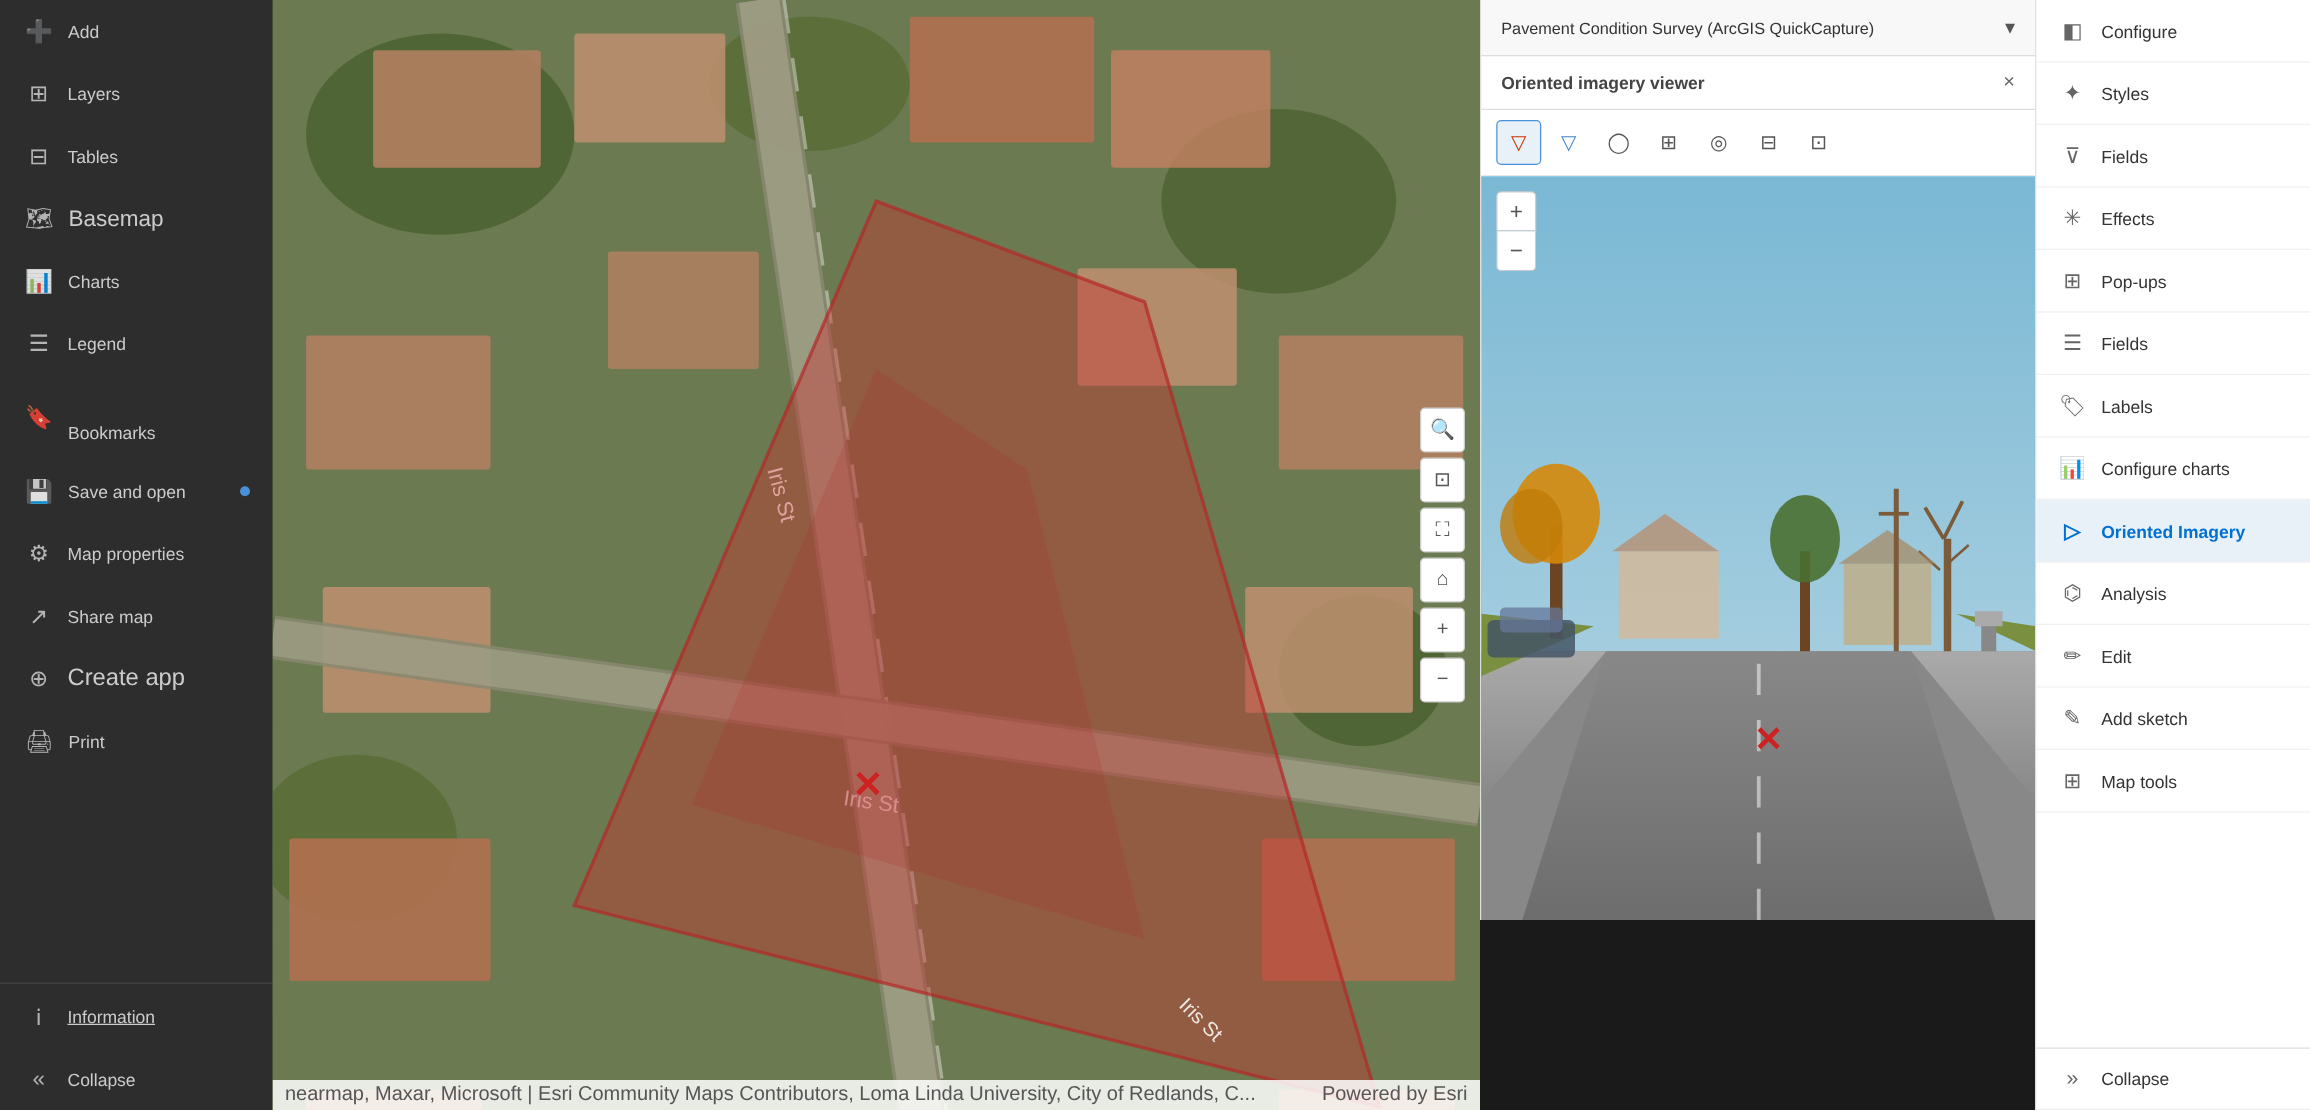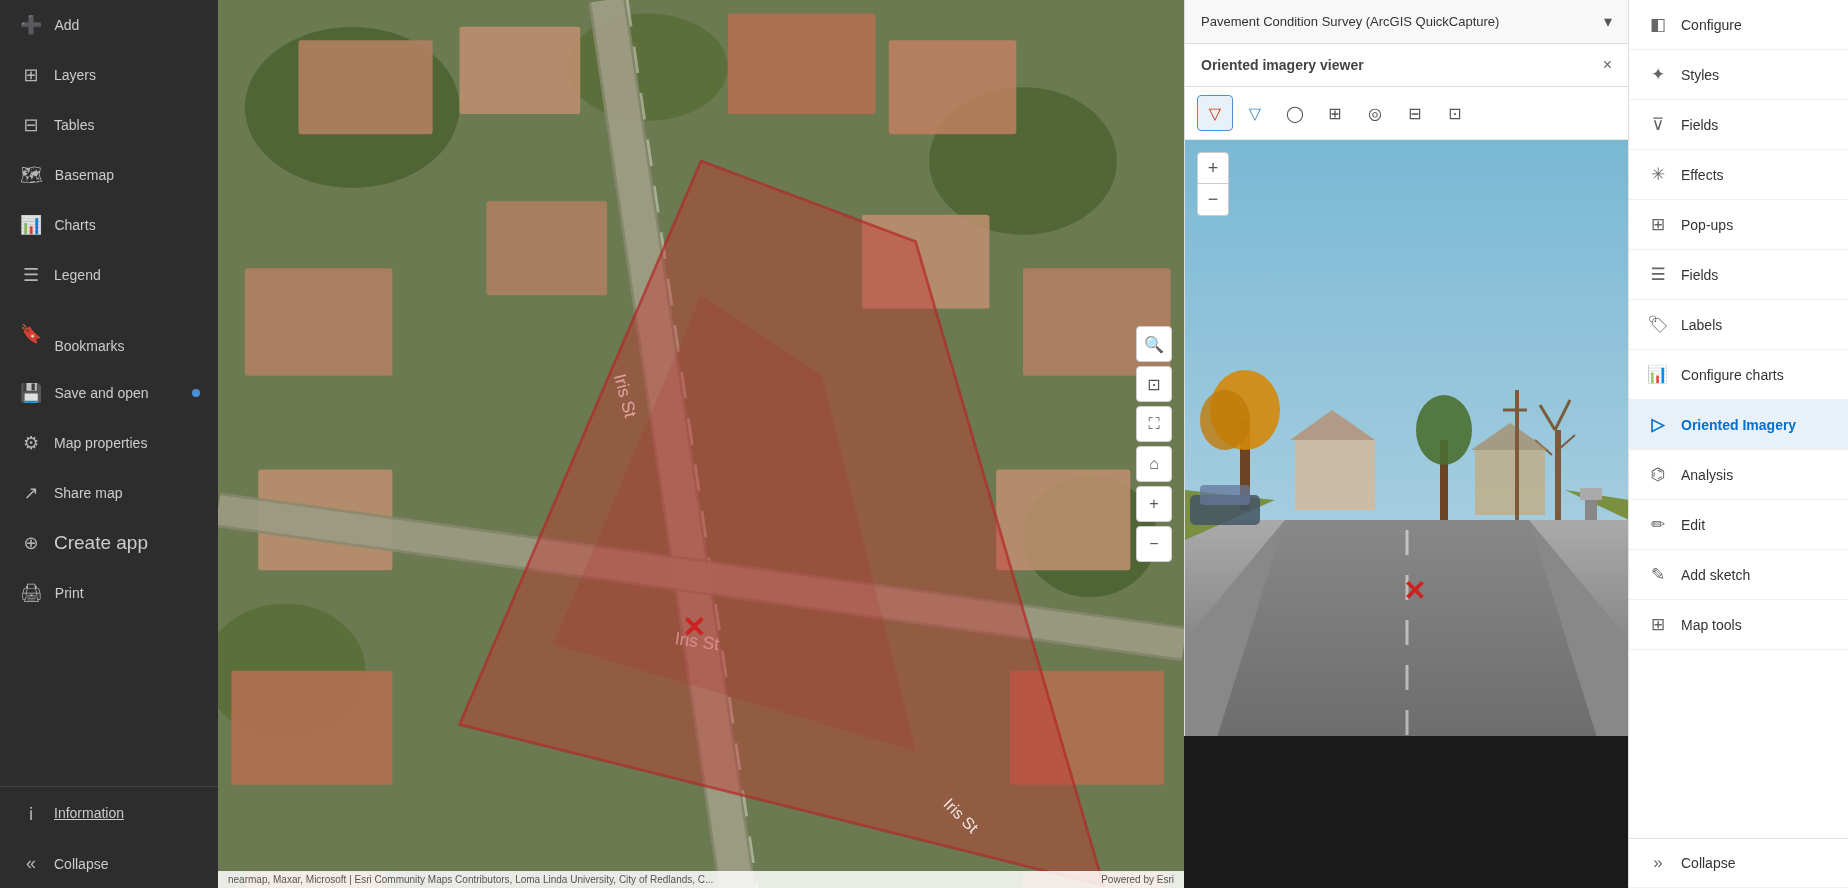--- a/index.html
+++ b/index.html
@@ -54,21 +54,21 @@
       position: relative;
       overflow: hidden;
     }
     
     .map-attribution {
       position: absolute;
       bottom: 0;
       left: 0;
       right: 0;
       background: rgba(255,255,255,0.85);
-      font-size: 10px;
+      font-size: 16px;
       color: #555;
       padding: 3px 10px;
       display: flex;
       justify-content: space-between;
       margin-top: 20px;
     }
     
     .map-toolbar {
       position: absolute;
       right: 12px;
@@ -229,21 +229,21 @@
     <span style="font-size:14px;">Layers</span>
 
   </div>
       <div class="sidebar-item">
     <span class="icon">⊟</span>
     <span style="font-size:14px;">Tables</span>
 
   </div>
       <div class="sidebar-item">
     <span class="icon">🗺</span>
-    <span style="font-size:14px;text-align:right;">Basemap</span>
+    <span style="font-size:18px;text-align:right;">Basemap</span>
 
   </div>
       <div class="sidebar-item">
     <span class="icon">📊</span>
     <span style="font-size:14px;">Charts</span>
 
   </div>
       <div class="sidebar-item">
     <span class="icon">☰</span>
     <span style="font-size:14px;">Legend</span>

